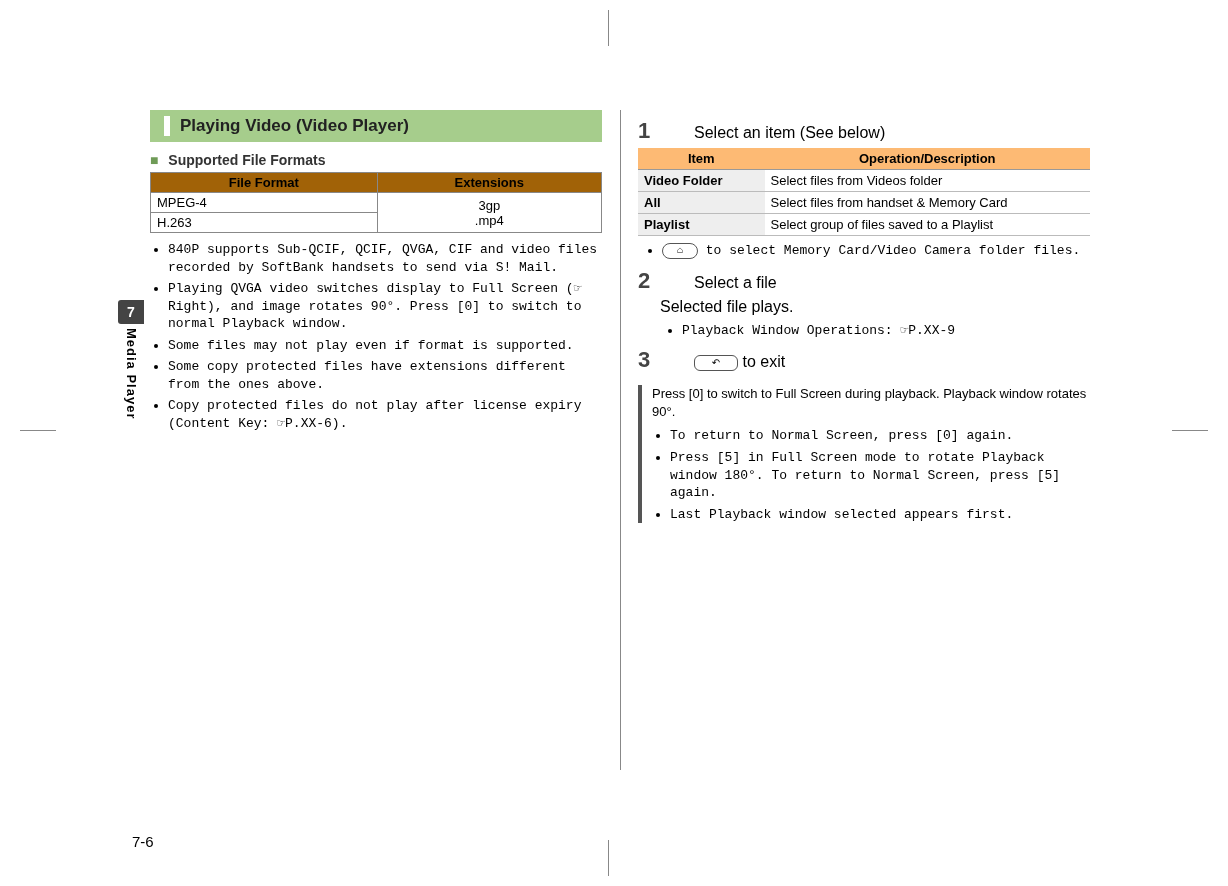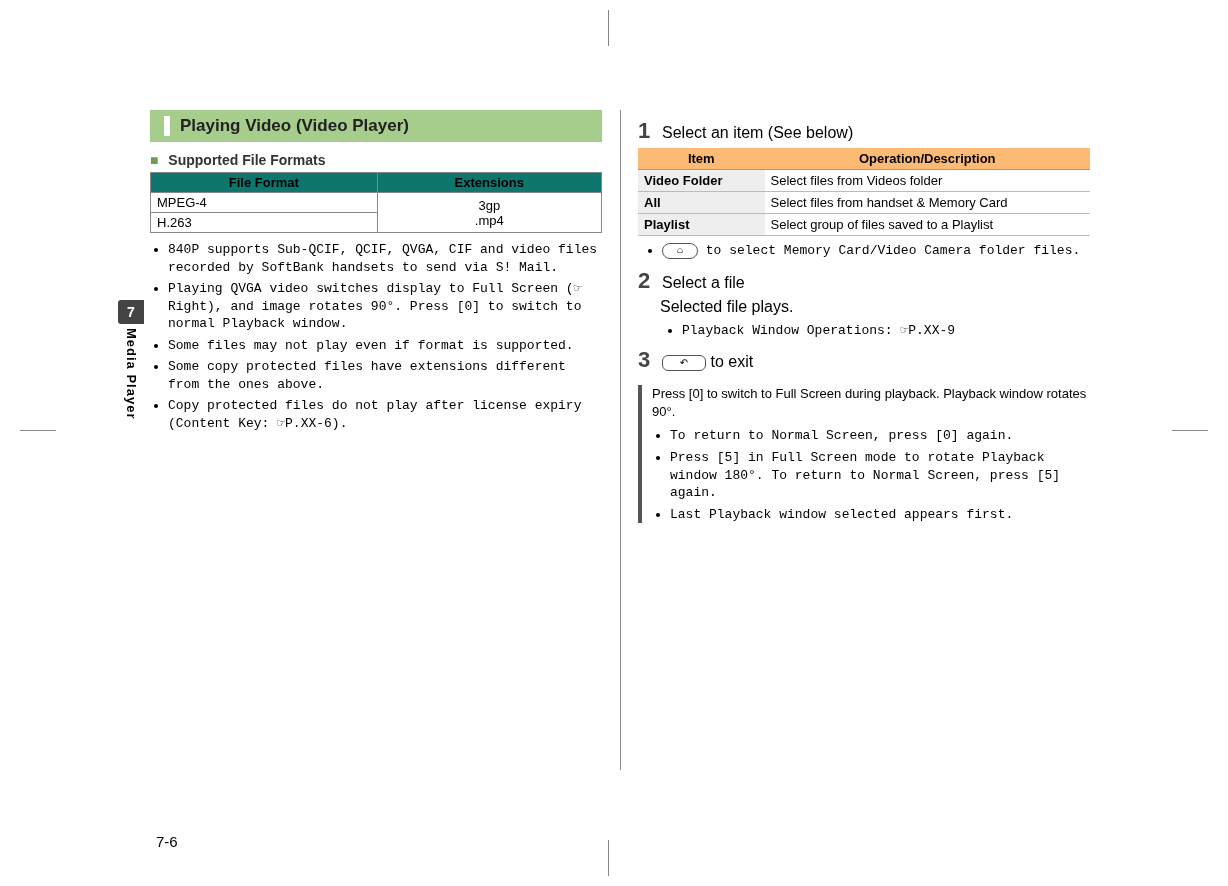--- a/index.html
+++ b/index.html
@@ -62,21 +62,21 @@
     color: #6f9b57;
     margin-right: 6px;
   }
   table.fmt {
     width: 100%;
     border-collapse: collapse;
     font-size: 13px;
     margin-bottom: 8px;
   }
   table.fmt th {
-    background: #0f766e;
+    background: #a16207;
     font-weight: bold;
     border: 1px solid #888;
     padding: 2px 2px;
   }
   table.fmt td {
     border: 1px solid #888;
     padding: 2px 6px;
   }
   table.fmt td.ext {
     text-align: center;
@@ -123,20 +123,21 @@
   }
   .step .num {
     font-weight: bold;
     font-size: 22px;
     color: #444;
     width: 24px;
     flex-shrink: 0;
   }
   .step .text {
     font-size: 16px;
+    margin-left: 32px;
   }
   table.items {
     width: 100%;
     border-collapse: collapse;
     font-size: 13px;
     margin: 4px 0 6px 0;
   }
   table.items th {
     background: #fdba74;
     border-bottom: 1px solid #999;
@@ -182,21 +183,21 @@
   }
   .sidetab .label {
     writing-mode: vertical-rl;
     font-weight: bold;
     font-size: 13px;
     letter-spacing: 1px;
     margin: 0 auto;
   }
   .pagenum {
     position: absolute;
-    left: 156px;
+    left: 132px;
     bottom: 36px;
     font-size: 15px;
   }
   .crop {
     position: absolute;
     width: 36px;
     border-top: 1px solid #888;
   }
   .crop.v { height:36px; width:0; border-top:none; border-left:1px solid #888; }
 </style>

